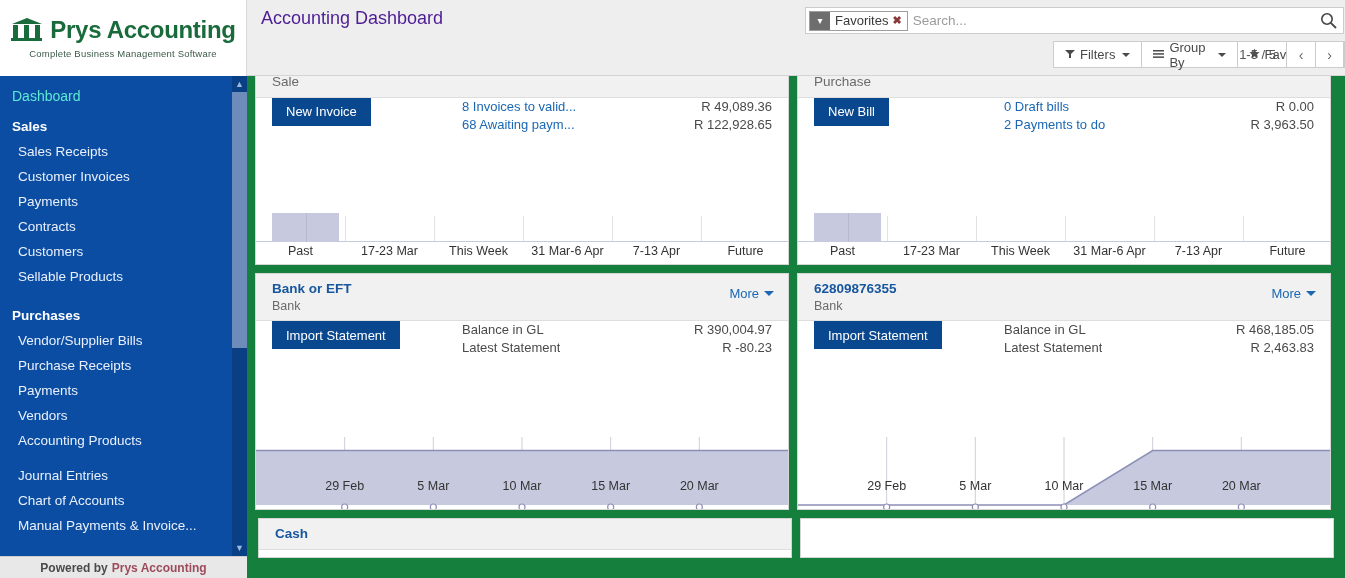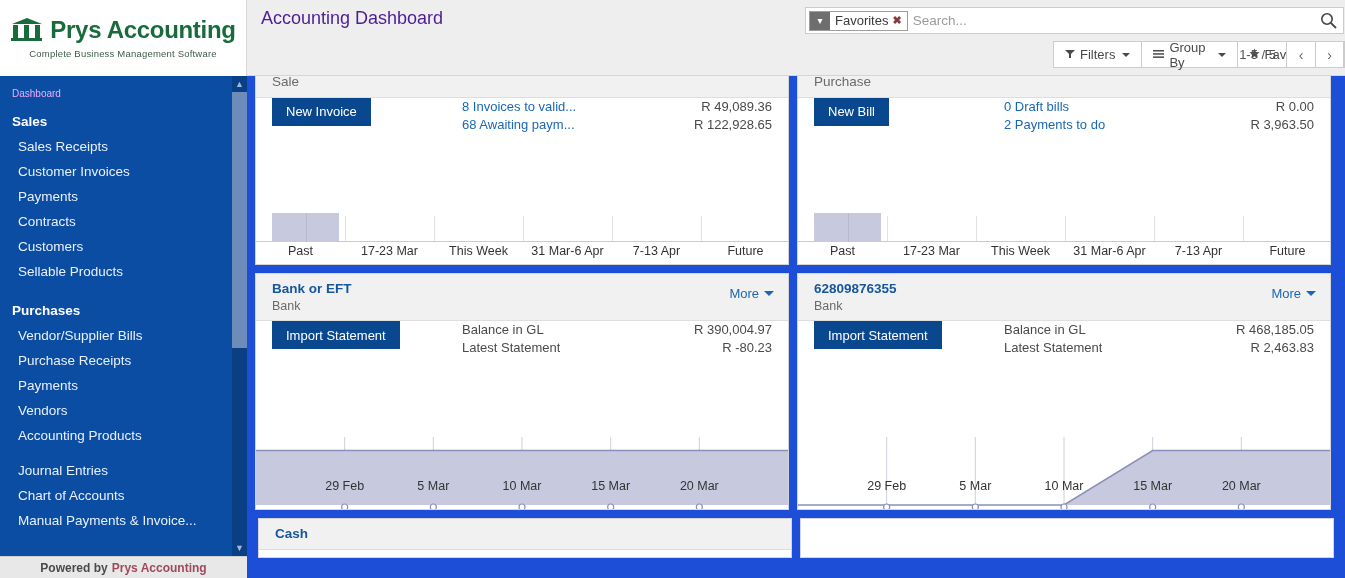--- a/index.html
+++ b/index.html
@@ -38,21 +38,21 @@
     font-size: 9.5px; color: #3d5c4a; margin-top: 5px; letter-spacing: 0.2px;
   }
 
   .nav-scroll {
     flex: 1 1 auto; position: relative;
     background: #0b4da2; overflow: hidden;
     padding-top: 8px;
   }
   .nav-inner { padding-left: 0; }
   .nav-top-item {
-    color: #f0abfc; font-size: 10px; padding: 4px 0 6px 12px;
+    color: #5eead4; font-size: 14px; padding: 4px 0 6px 12px;
   }
   .nav-group {
     color: #ffffff; font-size: 13.5px; font-weight: bold;
     padding: 9px 0 5px 12px;
   }
   .nav-item {
     color: #e9f0fb; font-size: 13.5px; padding: 5px 0 5px 18px;
     white-space: nowrap; overflow: hidden; text-overflow: ellipsis;
     cursor: pointer;
   }
@@ -138,21 +138,21 @@
   .pager-btn {
     width: 29px; height: 27px; border: 1px solid #cccccc; background: #ffffff;
     display: flex; align-items: center; justify-content: center;
     color: #666; font-size: 14px; cursor: pointer; border-right: none;
   }
   .pager-btn:last-child { border-right: 1px solid #cccccc; }
 
   
   .dash {
     position: absolute; left: 0; top: 76px; right: 0; bottom: 0;
-    background: #1d4ed8; overflow: hidden;
+    background: #15803d; overflow: hidden;
     padding: 0 8px;
   }
   .row { display: flex; gap: 8px; }
 
   .card {
     background: #ffffff; border: 1px solid #d5d5d5;
     width: 534px; flex: 0 0 534px; position: relative;
     display: flex; flex-direction: column;
   }
   .card-hdr {

